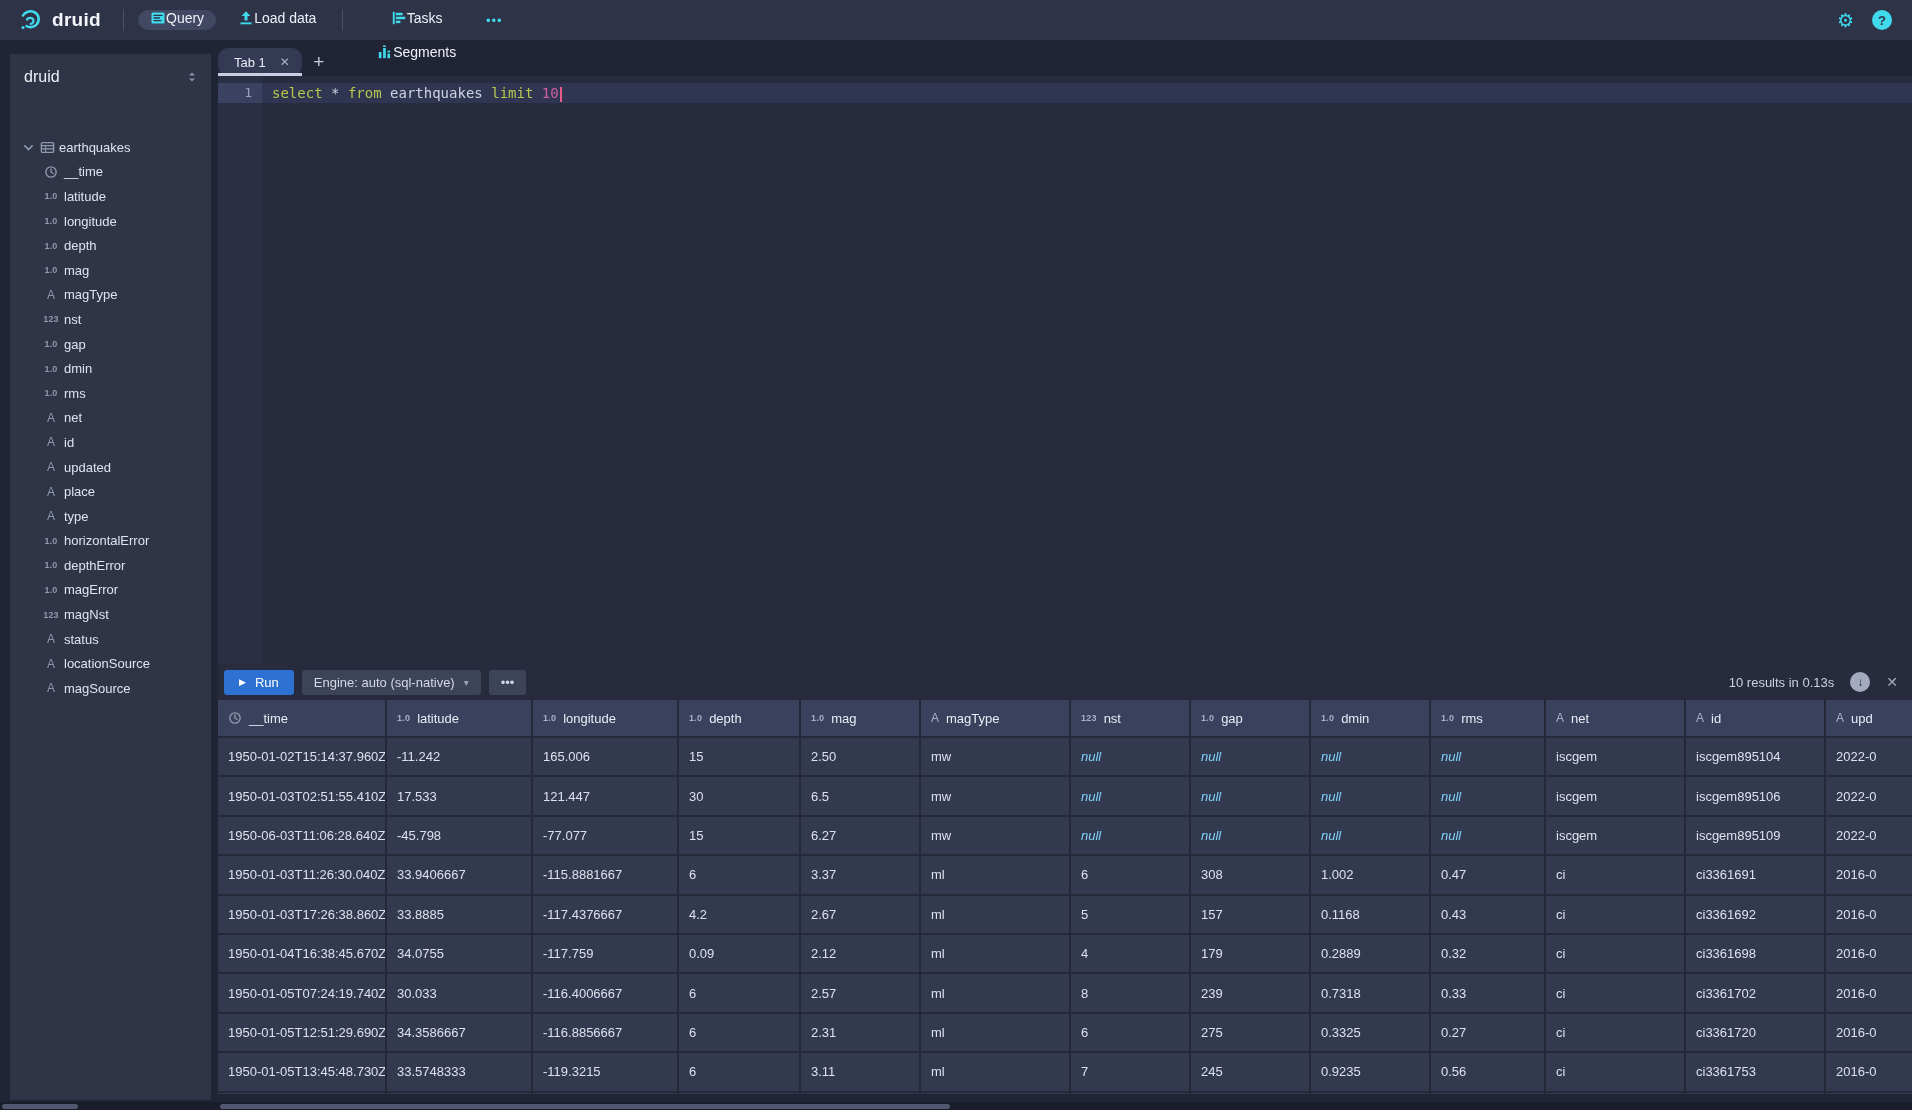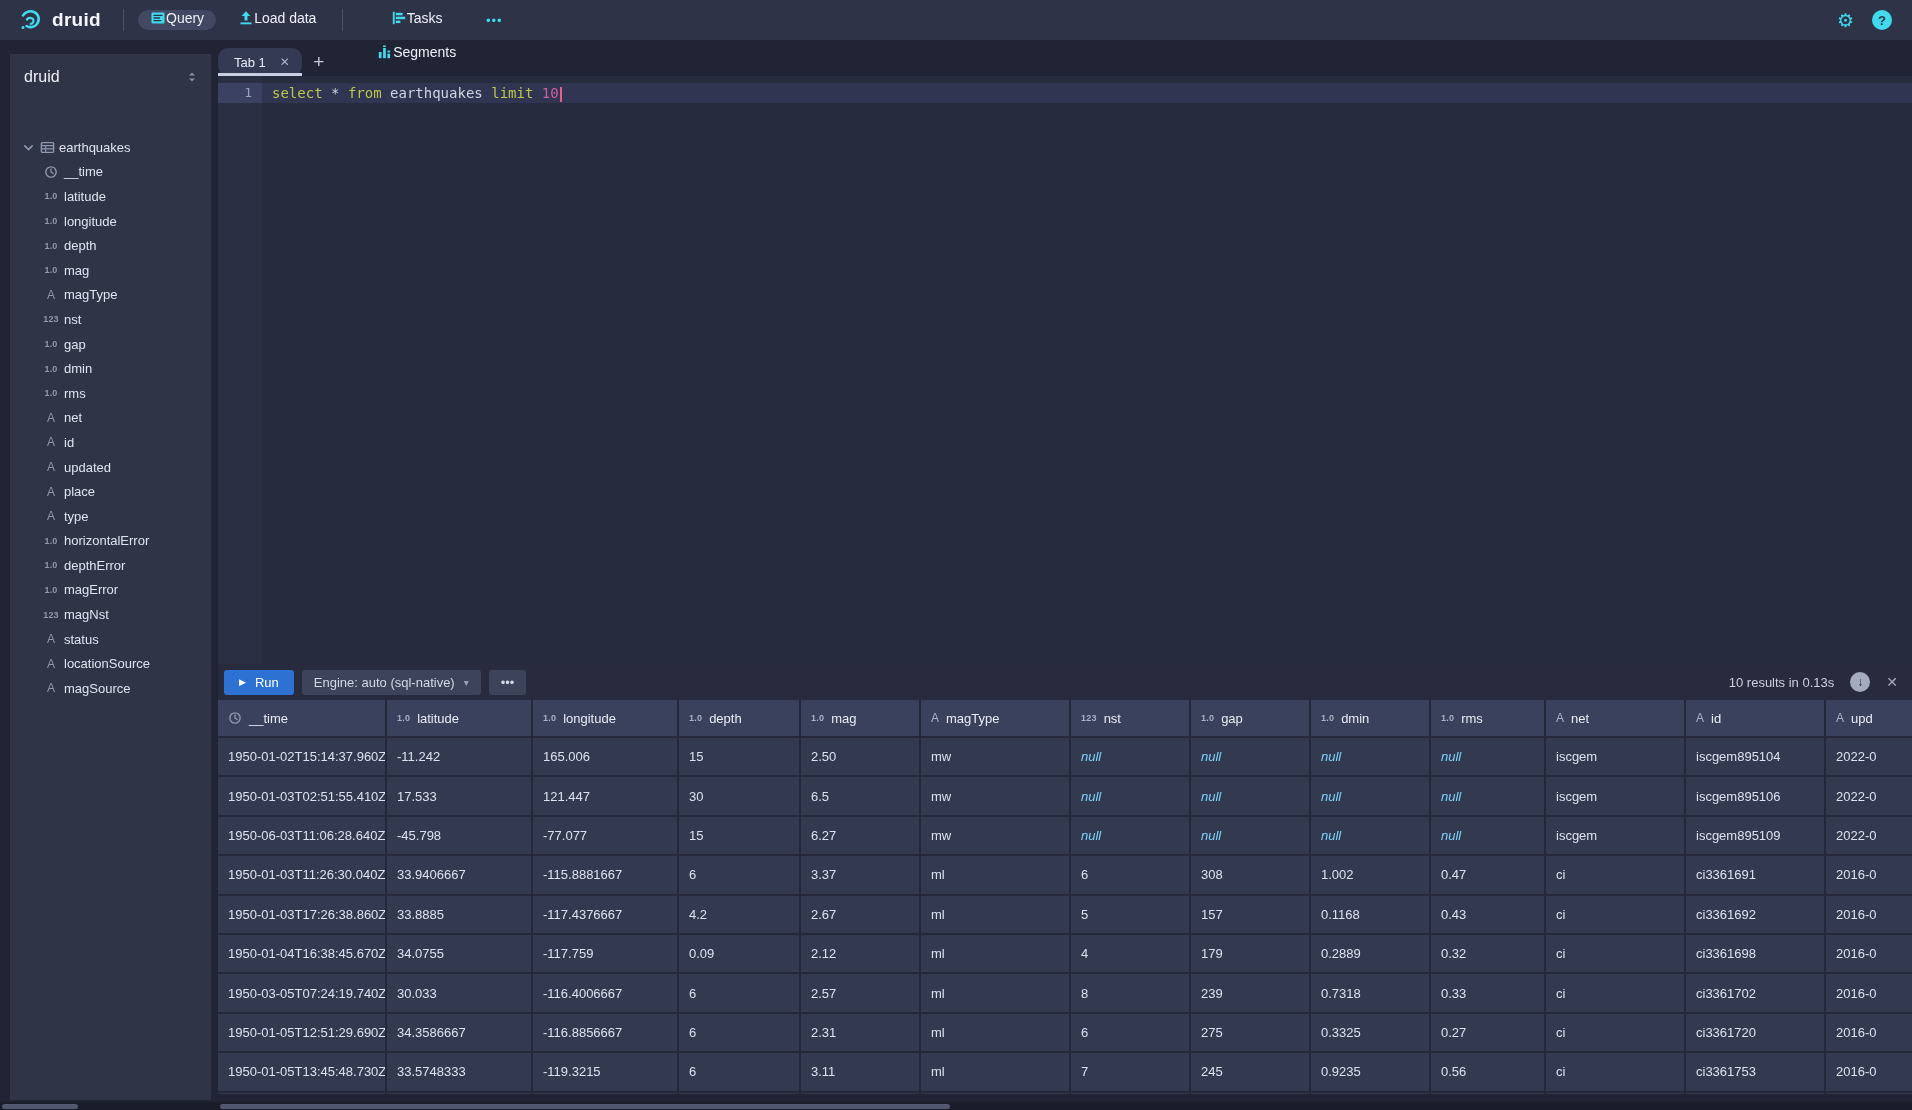--- a/index.html
+++ b/index.html
@@ -543,21 +543,21 @@
               <td>ml</td>
               <td>4</td>
               <td>179</td>
               <td>0.2889</td>
               <td>0.32</td>
               <td>ci</td>
               <td>ci3361698</td>
               <td>2016-0</td>
             </tr>
             <tr>
-              <td>1950-03-05T07:24:19.740Z</td>
+              <td>1950-01-05T07:24:19.740Z</td>
               <td>30.033</td>
               <td>-116.4006667</td>
               <td>6</td>
               <td>2.57</td>
               <td>ml</td>
               <td>8</td>
               <td>239</td>
               <td>0.7318</td>
               <td>0.33</td>
               <td>ci</td>

